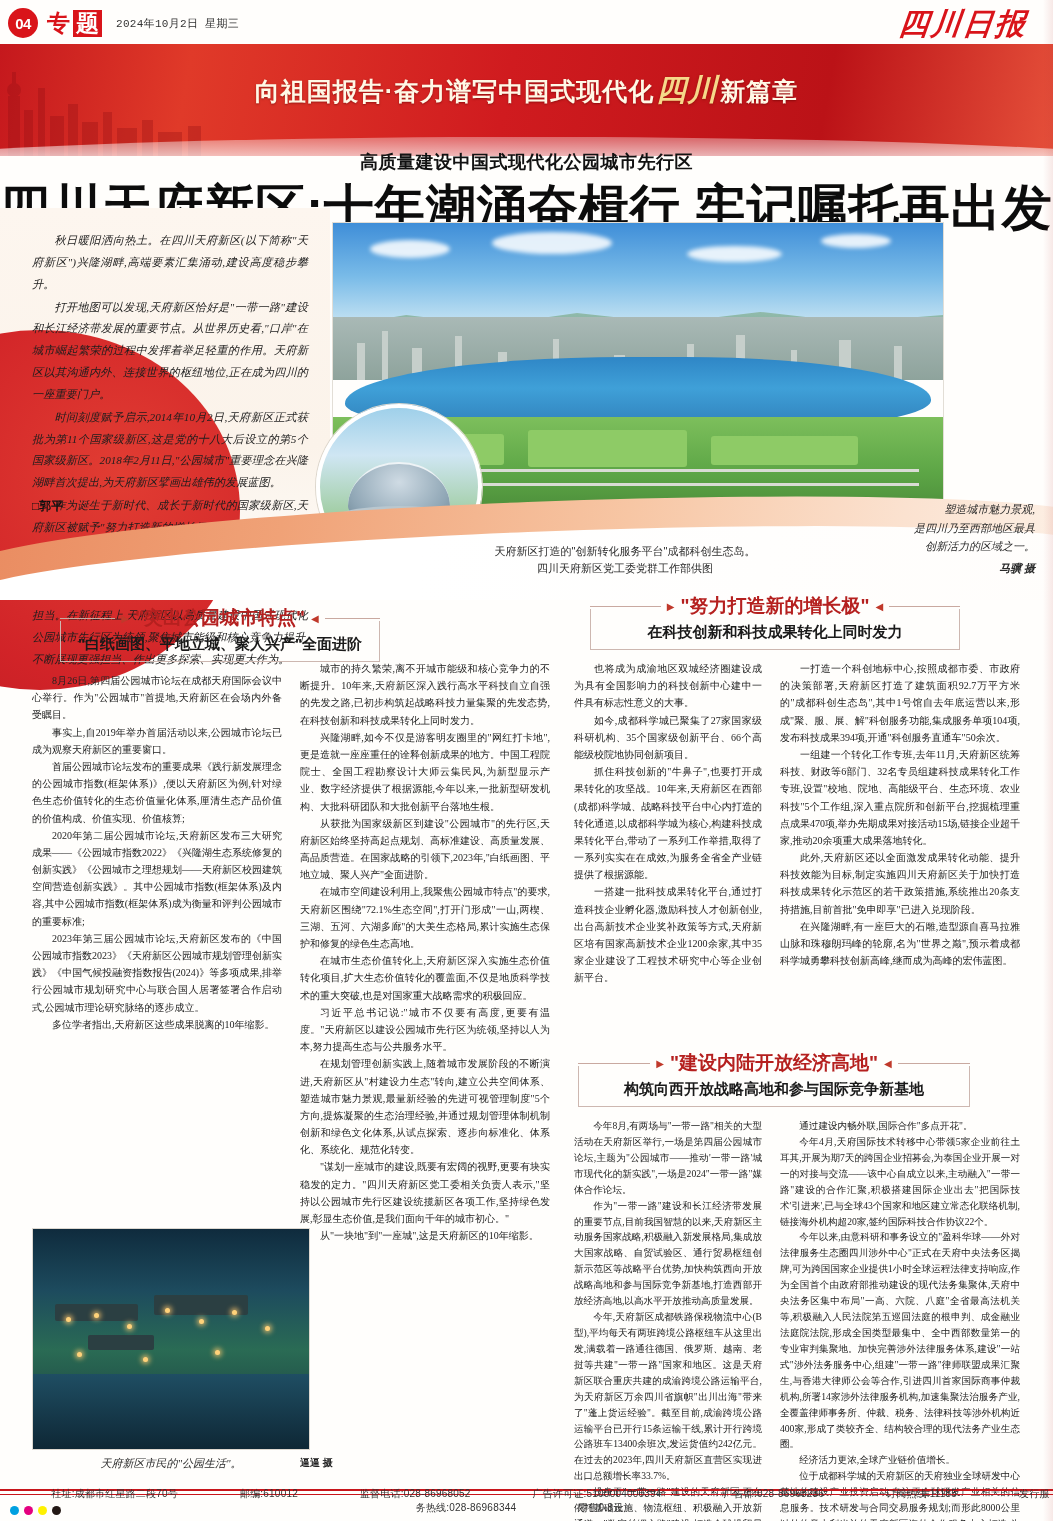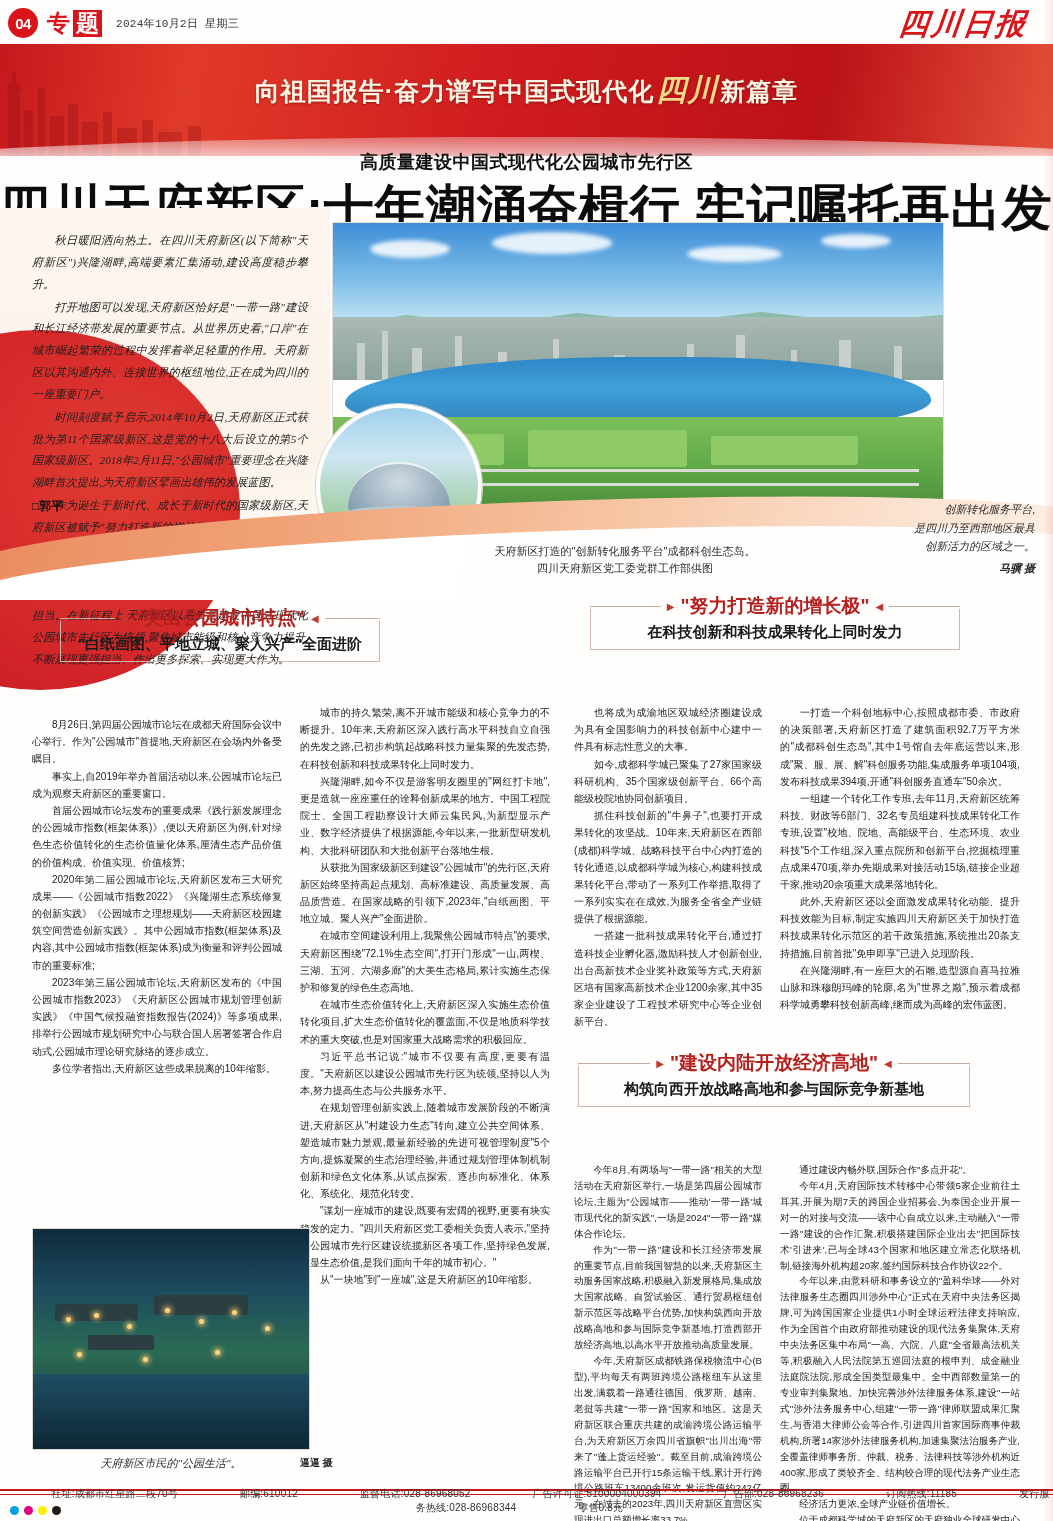--- a/index.html
+++ b/index.html
@@ -228,24 +228,23 @@
     text-align:center;
   }
   .sec .sub {
     font-family:"Liberation Sans", sans-serif;
     font-size:15px; font-weight:bold; color:#1a1a1a; white-space:nowrap;
   }
 
   
   .col {
     position:absolute;
-    font-family:Liberation Sans, sans-serif;
+    font-family:Liberation Serif, serif;
     font-size:10px; line-height:1.72; color:#222;
     text-align: justify;
-    margin-top: 44px;
   }
   .col p { text-indent:2em; }
   .col.tight { font-size:9.6px; line-height:1.66; }
 
   
   .bphoto {
     position:absolute; left:32px; top:1228px; width:278px; height:222px;
     overflow:hidden; border:1px solid #ddd8d0;
     background:#12202b;
   }
@@ -394,21 +393,21 @@
     <div class="band"></div>
     <div class="band2"></div>
   </div>
 
   <div class="cap-center">
     <div>天府新区打造的"创新转化服务平台"成都科创生态岛。</div>
     <div>四川天府新区党工委党群工作部供图</div>
   </div>
 
   <div class="cap-right">
-    <div>创新转化服务平台,</div>
+    <div>塑造城市魅力景观,</div>
     <div>是四川乃至西部地区最具</div>
     <div>创新活力的区域之一。</div>
     <span class="credit">马骥 摄</span>
   </div>
 
   <div class="sec" style="left:60px; top:605px; width:320px;">
     <div class="hdr-row">
       <span class="rule"></span>
       <span class="tri">▶</span>
       <span class="title">"突出公园城市特点"</span>

